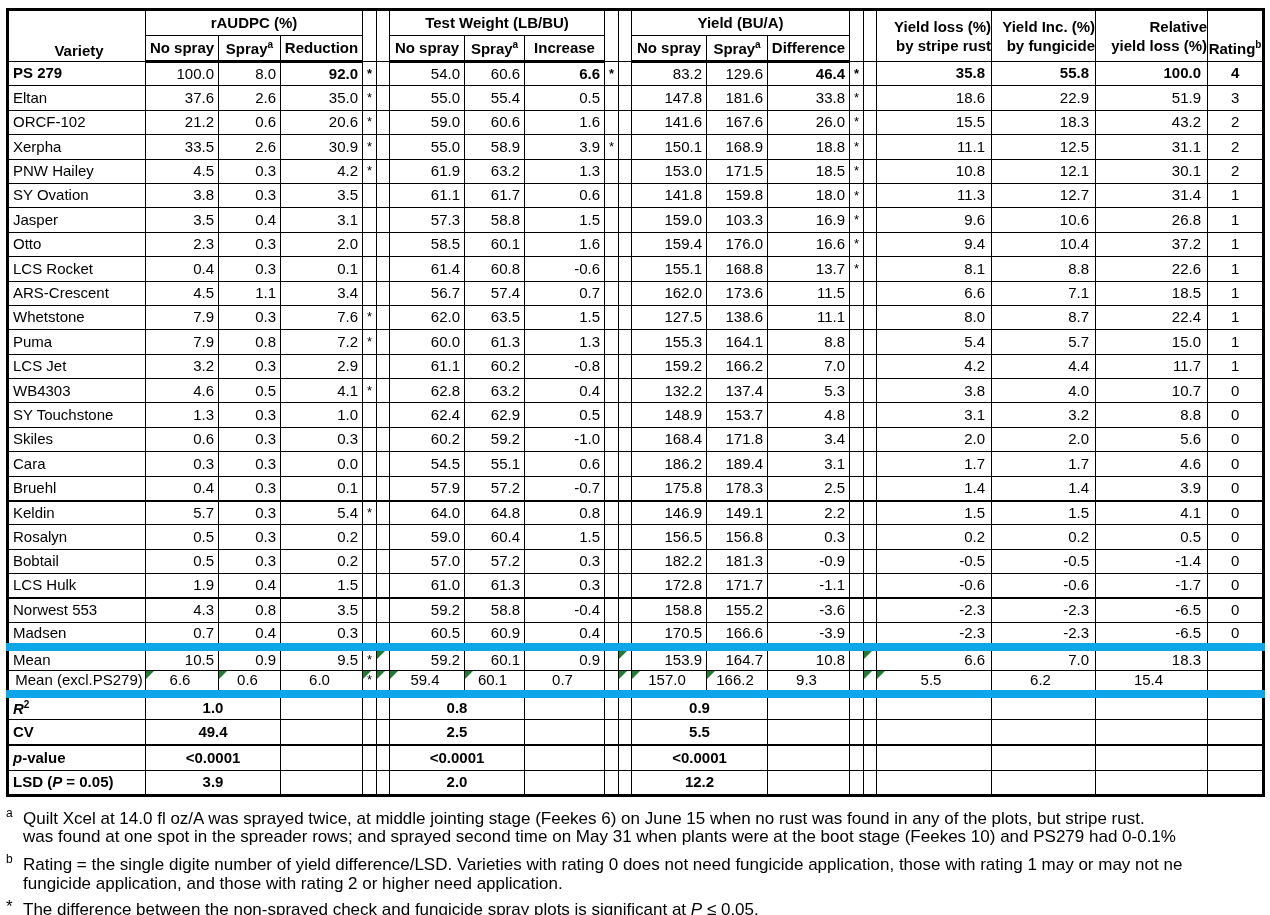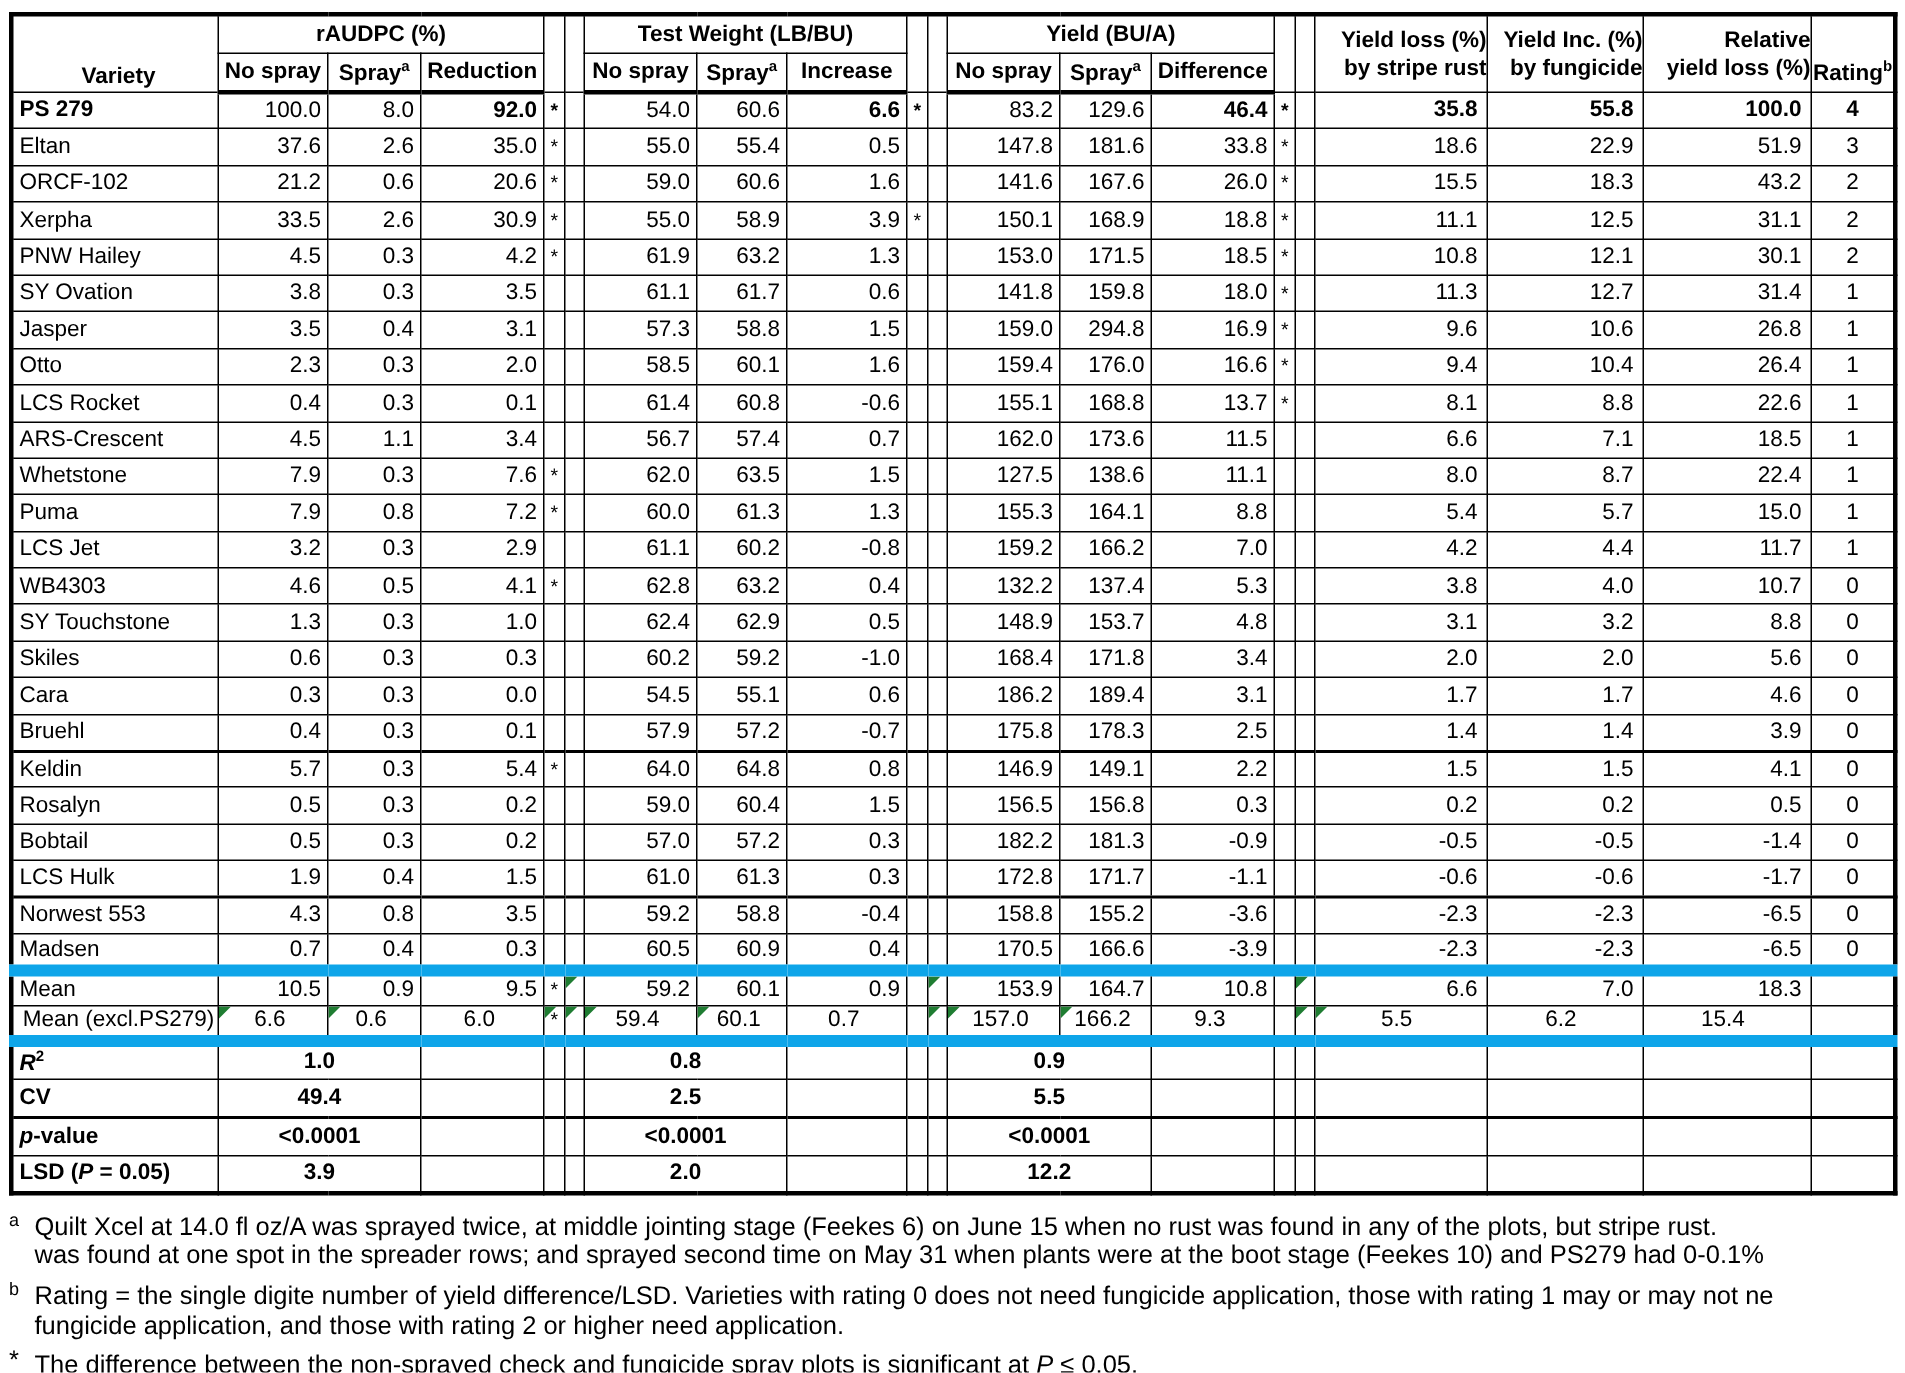--- a/index.html
+++ b/index.html
@@ -256,21 +256,21 @@
         <td class="num">0.4</td>
         <td class="num b">3.1</td>
         <td class="star b"></td>
         <td></td>
         <td class="num">57.3</td>
         <td class="num">58.8</td>
         <td class="num b">1.5</td>
         <td class="star b"></td>
         <td></td>
         <td class="num">159.0</td>
-        <td class="num">294.8</td>
+        <td class="num">103.3</td>
         <td class="num b">16.9</td>
         <td class="star b">*</td>
         <td></td>
         <td class="num pad b">9.6</td>
         <td class="num pad b">10.6</td>
         <td class="num pad b">26.8</td>
         <td class="rating b">1</td>
       </tr>
       <tr class="  ">
         <td class="c-var">Otto</td>
@@ -284,21 +284,21 @@
         <td class="num b">1.6</td>
         <td class="star b"></td>
         <td></td>
         <td class="num">159.4</td>
         <td class="num">176.0</td>
         <td class="num b">16.6</td>
         <td class="star b">*</td>
         <td></td>
         <td class="num pad b">9.4</td>
         <td class="num pad b">10.4</td>
-        <td class="num pad b">26.4</td>
+        <td class="num pad b">37.2</td>
         <td class="rating b">1</td>
       </tr>
       <tr class="  ">
         <td class="c-var">LCS Rocket</td>
         <td class="num">0.4</td>
         <td class="num">0.3</td>
         <td class="num b">0.1</td>
         <td class="star b"></td>
         <td></td>
         <td class="num">61.4</td>

